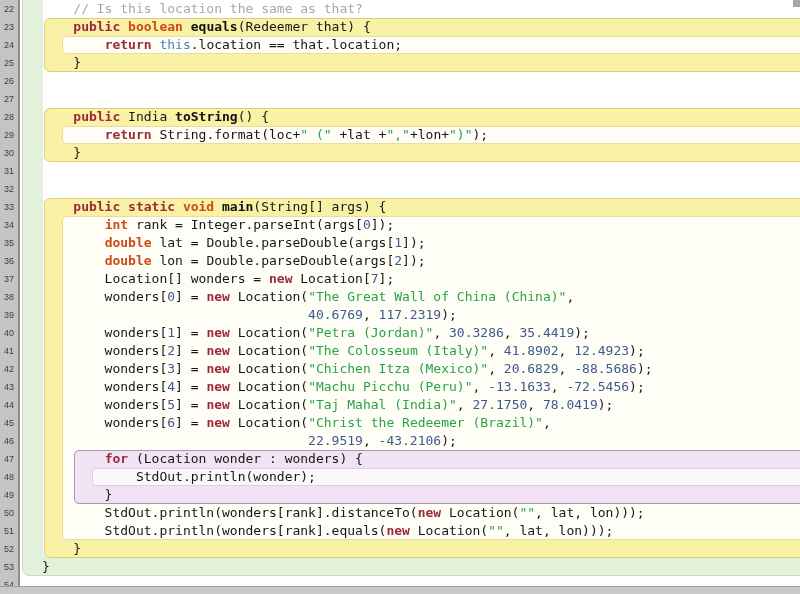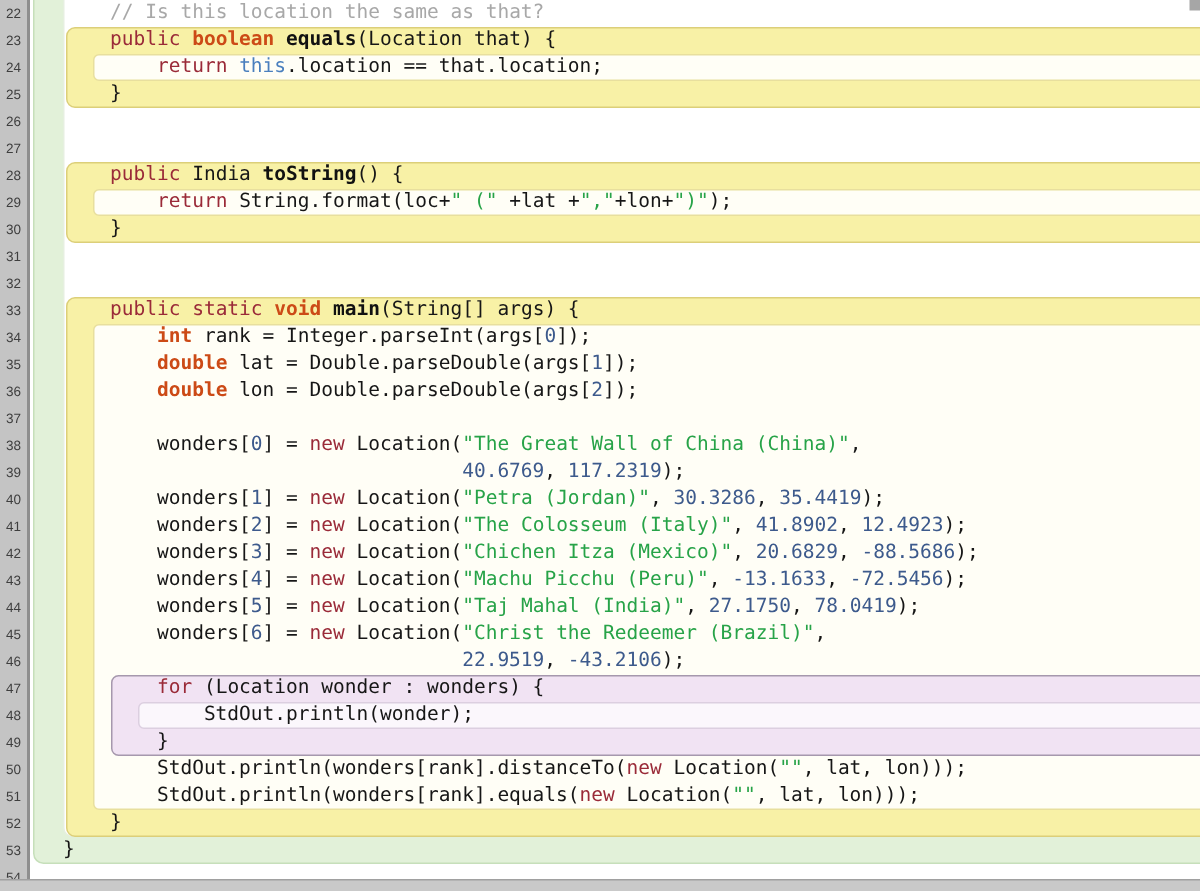--- a/index.html
+++ b/index.html
@@ -27,21 +27,21 @@
   #box-for{left:74px;top:450px;width:734px;height:54px;border-radius:5px;
            background:var(--pink-fill);border-color:var(--pink-border);}
   #box-for-body{left:92px;top:468px;width:716px;height:18px;border-radius:4px;
            background:var(--pink-inner);border-color:var(--pink-inner-border);}
   
   .code{position:absolute;left:16px;top:0;width:800px;height:594px;z-index:5;cursor:text;}
   .code-line{position:absolute;left:26px;height:18px;line-height:18px;white-space:pre;
              font-size:13px;font-weight:500;color:var(--c-plain);}
   .tok-p{color:var(--c-plain);}
   .tok-c{color:var(--c-comment);font-weight:400;}
-  .tok-k{color:var(--c-keyword);font-weight:400;}
+  .tok-k{color:var(--c-keyword);font-weight:700;}
   .tok-t{color:var(--c-type);font-weight:700;}
   .tok-s{color:var(--c-string);}
   .tok-n{color:var(--c-number);}
   .tok-b{color:var(--c-this);}
   .tok-m{color:var(--c-method);font-weight:700;}
   
   .hscroll{position:absolute;left:0;bottom:0;width:800px;height:8px;background:var(--scroll-track);
            border-top:1px solid var(--scroll-border);box-sizing:border-box;z-index:10;}
   .corner{position:absolute;right:0;top:0;width:7px;height:7px;background:var(--scroll-thumb);z-index:10;}
 </style>
@@ -94,33 +94,34 @@
       <div class="ln" style="top: 486px;">49</div>
       <div class="ln" style="top: 504px;">50</div>
       <div class="ln" style="top: 522px;">51</div>
       <div class="ln" style="top: 540px;">52</div>
       <div class="ln" style="top: 558px;">53</div>
       <div class="ln" style="top: 576px;">54</div>
     </div>
 
   <div class="code" id="code">
       <div class="code-line" style="top: 0px;"><span class="tok-p">    </span><span class="tok-c">// Is this location the same as that?</span></div>
-      <div class="code-line" style="top: 18px;"><span class="tok-p">    </span><span class="tok-k">public </span><span class="tok-t">boolean </span><span class="tok-m">equals</span><span class="tok-p">(Location that) {</span></div>
+      <div class="code-line" style="top: 18px;"><span class="tok-p">    </span><span class="tok-k">public </span><span class="tok-t">boolean </span><span class="tok-m">equals</span><span class="tok-p">(Redeemer that) {</span></div>
       <div class="code-line" style="top: 36px;"><span class="tok-p">        </span><span class="tok-k">return </span><span class="tok-b">this</span><span class="tok-p">.location == that.location;</span></div>
       <div class="code-line" style="top: 54px;"><span class="tok-p">    }</span></div>
       <div class="code-line" style="top: 72px;"></div>
       <div class="code-line" style="top: 90px;"><span class="tok-p">    </span></div>
       <div class="code-line" style="top: 108px;"><span class="tok-p">    </span><span class="tok-k">public </span><span class="tok-p">India </span><span class="tok-m">toString</span><span class="tok-p">() {</span></div>
       <div class="code-line" style="top: 126px;"><span class="tok-p">        </span><span class="tok-k">return </span><span class="tok-p">String.format(loc+</span><span class="tok-s">" ("</span><span class="tok-p"> +lat +</span><span class="tok-s">","</span><span class="tok-p">+lon+</span><span class="tok-s">")"</span><span class="tok-p">);</span></div>
       <div class="code-line" style="top: 144px;"><span class="tok-p">    }</span></div>
       <div class="code-line" style="top: 162px;"></div>
       <div class="code-line" style="top: 198px;"><span class="tok-p">    </span><span class="tok-k">public static </span><span class="tok-t">void </span><span class="tok-m">main</span><span class="tok-p">(String[] args) {</span></div>
       <div class="code-line" style="top: 216px;"><span class="tok-p">        </span><span class="tok-t">int</span><span class="tok-p"> rank = Integer.parseInt(args[</span><span class="tok-n">0</span><span class="tok-p">]);</span></div>
       <div class="code-line" style="top: 234px;"><span class="tok-p">        </span><span class="tok-t">double</span><span class="tok-p"> lat = Double.parseDouble(args[</span><span class="tok-n">1</span><span class="tok-p">]);</span></div>
       <div class="code-line" style="top: 252px;"><span class="tok-p">        </span><span class="tok-t">double</span><span class="tok-p"> lon = Double.parseDouble(args[</span><span class="tok-n">2</span><span class="tok-p">]);</span></div>
+      <div class="code-line" style="top: 270px;"><span class="tok-p">        Location[] wonders = </span><span class="tok-k">new</span><span class="tok-p"> Location[</span><span class="tok-n">7</span><span class="tok-p">];</span></div>
       <div class="code-line" style="top: 288px;"><span class="tok-p">        wonders[</span><span class="tok-n">0</span><span class="tok-p">] = </span><span class="tok-k">new</span><span class="tok-p"> Location(</span><span class="tok-s">"The Great Wall of China (China)"</span><span class="tok-p">,</span></div>
       <div class="code-line" style="top: 306px;"><span class="tok-p">                                  </span><span class="tok-n">40.6769</span><span class="tok-p">, </span><span class="tok-n">117.2319</span><span class="tok-p">);</span></div>
       <div class="code-line" style="top: 324px;"><span class="tok-p">        wonders[</span><span class="tok-n">1</span><span class="tok-p">] = </span><span class="tok-k">new</span><span class="tok-p"> Location(</span><span class="tok-s">"Petra (Jordan)"</span><span class="tok-p">, </span><span class="tok-n">30.3286</span><span class="tok-p">, </span><span class="tok-n">35.4419</span><span class="tok-p">);</span></div>
       <div class="code-line" style="top: 342px;"><span class="tok-p">        wonders[</span><span class="tok-n">2</span><span class="tok-p">] = </span><span class="tok-k">new</span><span class="tok-p"> Location(</span><span class="tok-s">"The Colosseum (Italy)"</span><span class="tok-p">, </span><span class="tok-n">41.8902</span><span class="tok-p">, </span><span class="tok-n">12.4923</span><span class="tok-p">);</span></div>
       <div class="code-line" style="top: 360px;"><span class="tok-p">        wonders[</span><span class="tok-n">3</span><span class="tok-p">] = </span><span class="tok-k">new</span><span class="tok-p"> Location(</span><span class="tok-s">"Chichen Itza (Mexico)"</span><span class="tok-p">, </span><span class="tok-n">20.6829</span><span class="tok-p">, </span><span class="tok-n">-88.5686</span><span class="tok-p">);</span></div>
       <div class="code-line" style="top: 378px;"><span class="tok-p">        wonders[</span><span class="tok-n">4</span><span class="tok-p">] = </span><span class="tok-k">new</span><span class="tok-p"> Location(</span><span class="tok-s">"Machu Picchu (Peru)"</span><span class="tok-p">, </span><span class="tok-n">-13.1633</span><span class="tok-p">, </span><span class="tok-n">-72.5456</span><span class="tok-p">);</span></div>
       <div class="code-line" style="top: 396px;"><span class="tok-p">        wonders[</span><span class="tok-n">5</span><span class="tok-p">] = </span><span class="tok-k">new</span><span class="tok-p"> Location(</span><span class="tok-s">"Taj Mahal (India)"</span><span class="tok-p">, </span><span class="tok-n">27.1750</span><span class="tok-p">, </span><span class="tok-n">78.0419</span><span class="tok-p">);</span></div>
       <div class="code-line" style="top: 414px;"><span class="tok-p">        wonders[</span><span class="tok-n">6</span><span class="tok-p">] = </span><span class="tok-k">new</span><span class="tok-p"> Location(</span><span class="tok-s">"Christ the Redeemer (Brazil)"</span><span class="tok-p">,</span></div>
       <div class="code-line" style="top: 432px;"><span class="tok-p">                                  </span><span class="tok-n">22.9519</span><span class="tok-p">, </span><span class="tok-n">-43.2106</span><span class="tok-p">);</span></div>
       <div class="code-line" style="top: 450px;"><span class="tok-p">        </span><span class="tok-k">for</span><span class="tok-p"> (Location wonder : wonders) {</span></div>

